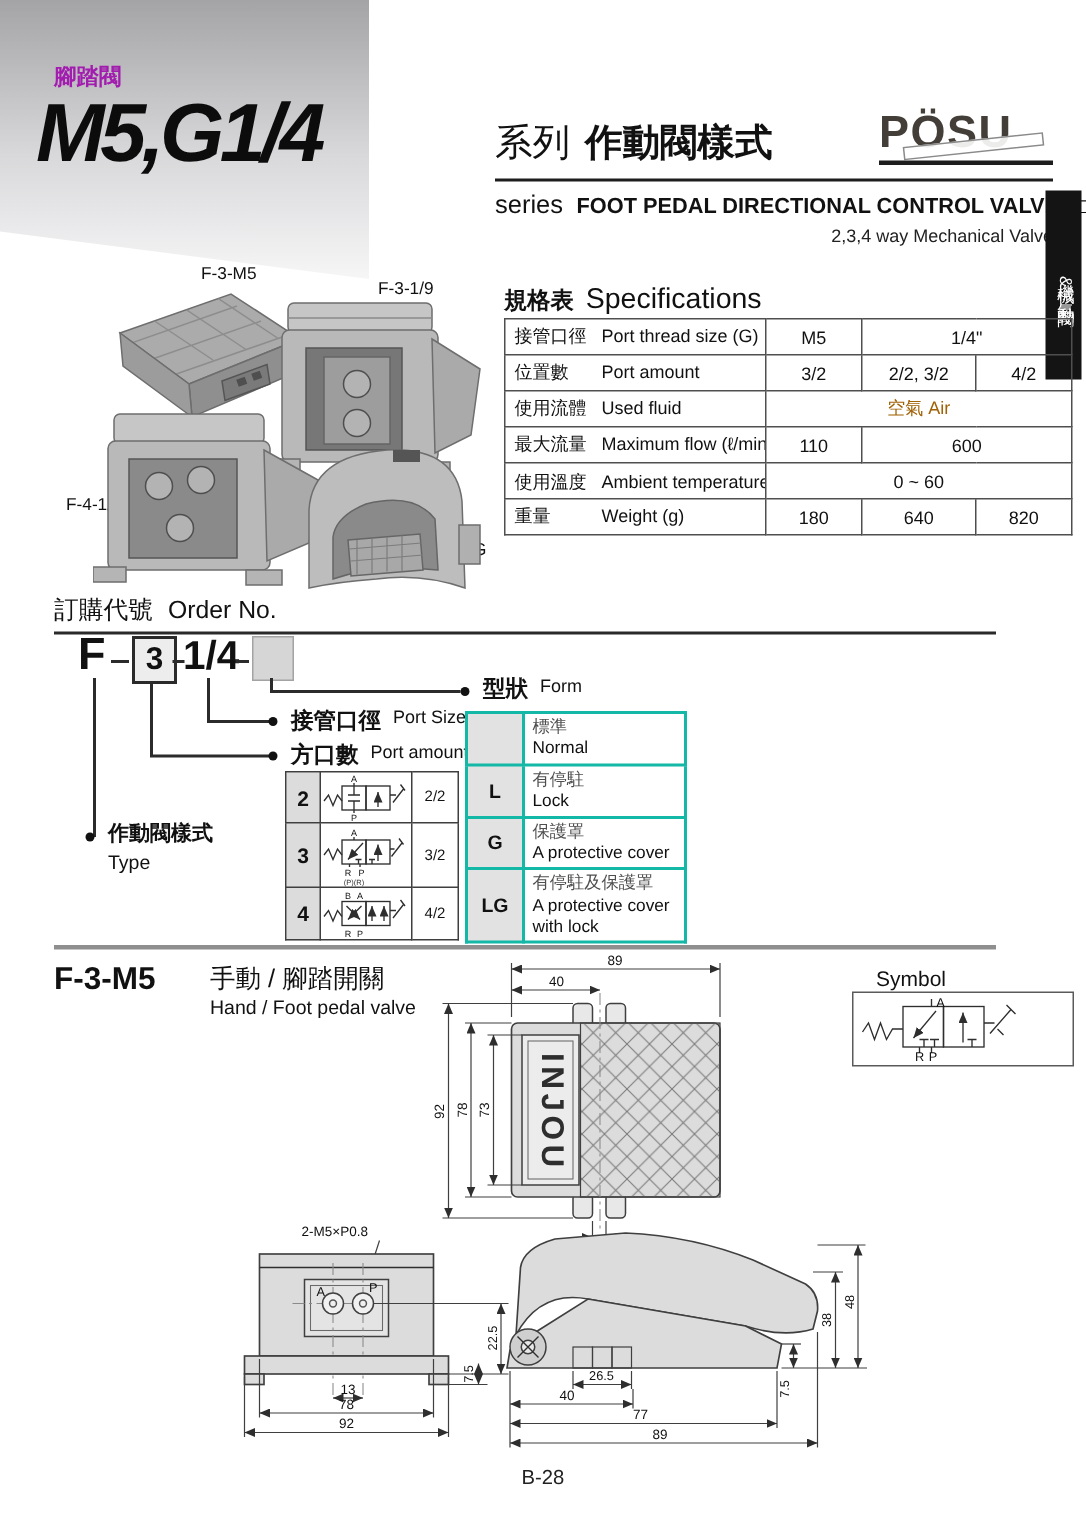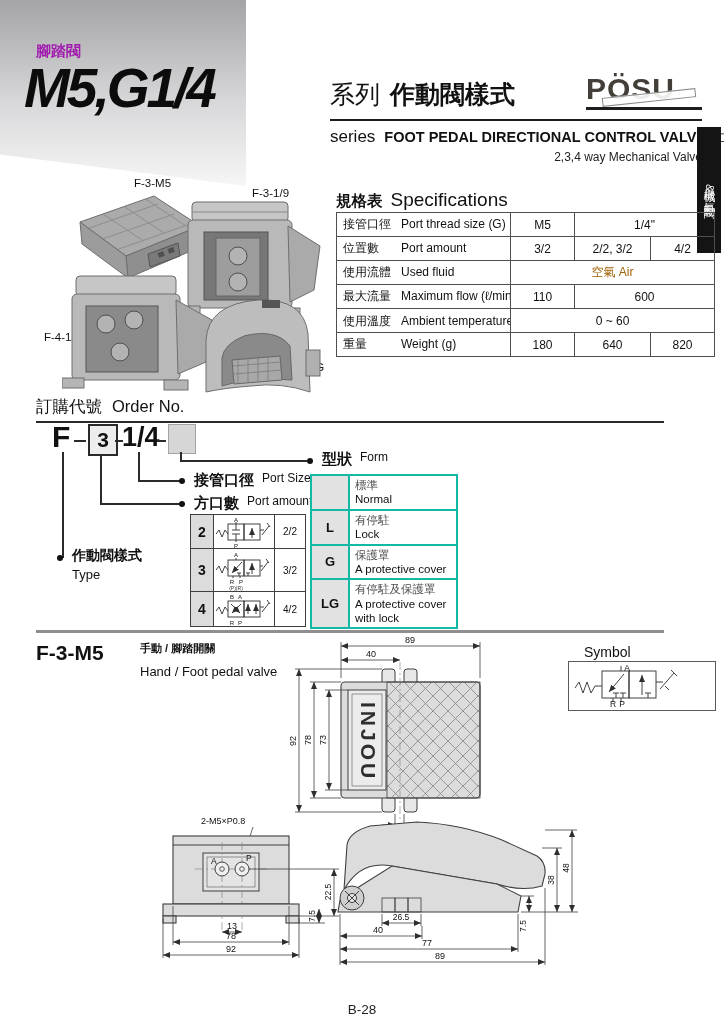--- a/index.html
+++ b/index.html
@@ -63,25 +63,25 @@
   table.ptab td.dg{width:60px}
   table.ptab td.val{width:30px;font-size:10px}
   table.ftab{position:absolute;left:310px;top:474px;border-collapse:collapse;font-size:11.5px;width:148px}
   table.ftab td{border:2px solid #14b8a6;padding:2px 5px;vertical-align:middle}
   table.ftab td.code{width:26px;text-align:center;font-weight:bold;background:#e2e2e2;font-size:13px}
   table.ftab .zh{display:block;color:#4f4f4f;line-height:1.25}
   table.ftab .en{display:block;color:#101010;line-height:1.25}
   
   .divider{position:absolute;left:36px;top:630px;width:628px;height:3px;background:#8f8f8f}
   .mdl-name{position:absolute;left:36px;top:641px;font-size:21px;font-weight:bold}
-  .mdl-zh{position:absolute;left:140px;top:641px;font-size:11px;font-weight:bold}
+  .mdl-zh{position:absolute;left:140px;top:641px;font-size:17px;font-weight:normal}
   .mdl-en{position:absolute;left:140px;top:664px;font-size:13px}
   .sym-lbl{position:absolute;left:584px;top:644px;font-size:14px}
   .sym-box{position:absolute;left:568px;top:661px;width:146px;height:48px;border:1px solid #5a5a5a;background:#fff}
-  .footer{position:absolute;left:302px;top:1002px;width:120px;text-align:center;font-size:13.5px;color:#222}
+  .footer{position:absolute;left:302px;top:977px;width:120px;text-align:center;font-size:13.5px;color:#222}
   svg{display:block}
   svg text{font-family:"Liberation Sans",sans-serif}
   .dimt{font-size:9px;fill:#101010}
   .dimt8{font-size:8.5px;fill:#101010}
   .geo{fill:#dcdcdc;stroke:#3f3f3f;stroke-width:1.1}
   .geo2{fill:#e8e8e8;stroke:#3f3f3f;stroke-width:1}
   .dim{stroke:#3f3f3f;stroke-width:.8;fill:none}
   .thn{stroke:#2e2e2e;stroke-width:.9;fill:none}
   .cl{stroke:#8a8a8a;stroke-width:.7;stroke-dasharray:8 3 2 3;fill:none}
   .plet{font-size:6px;fill:#101010;text-anchor:middle}

